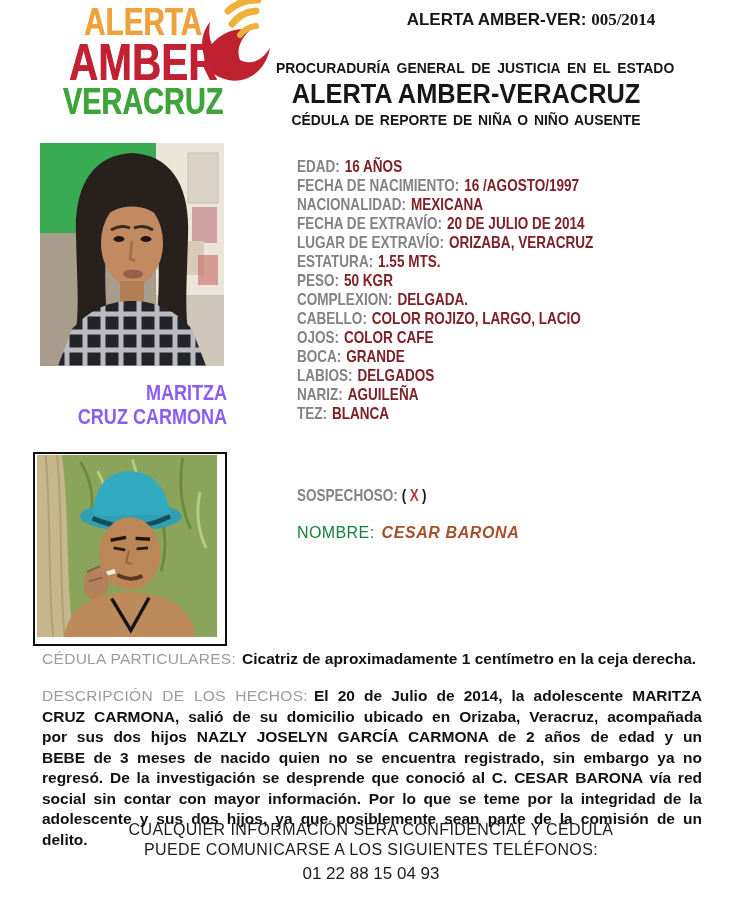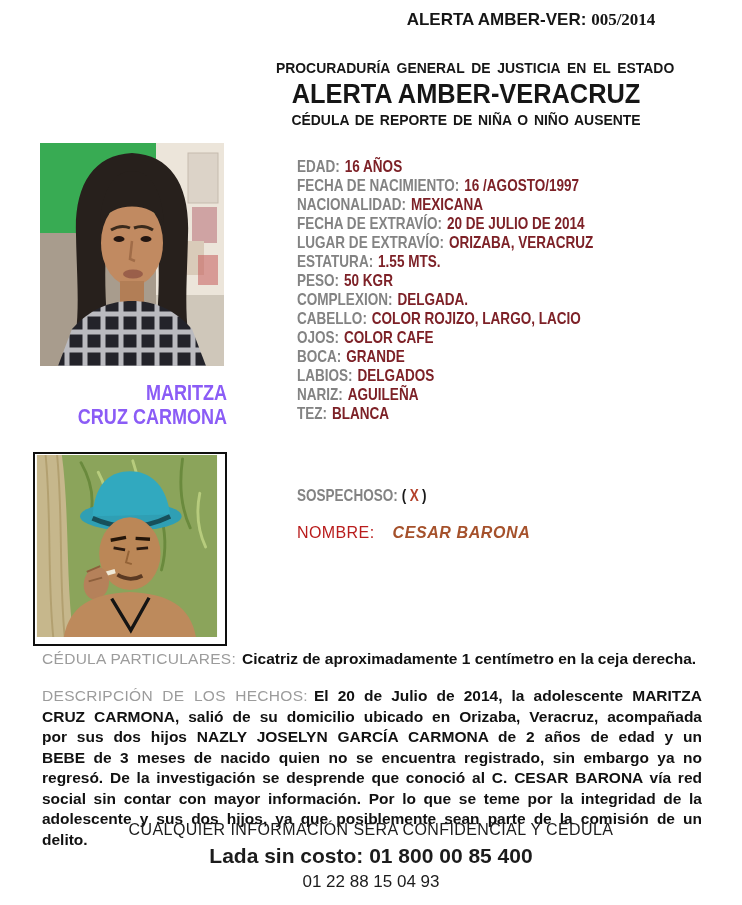--- a/index.html
+++ b/index.html
@@ -32,39 +32,51 @@
   .details{position:absolute;left:297px;top:157px;}
   .drow{height:19px;line-height:19px;font-size:16.5px;font-weight:700;transform:scaleX(0.82);transform-origin:0 50%;white-space:nowrap;}
   .dlbl{color:#838383;margin-right:6px;}
   .dval{color:#7d2127;}
   
   .sospechoso{position:absolute;left:297px;top:486px;font-size:16.5px;font-weight:700;transform:scaleX(0.82);transform-origin:0 50%;white-space:nowrap;}
   .sospechoso .dlbl{margin-right:5px;}
   .paren{color:#1a1a1a;}
   .markx{color:#b3422c;padding:0 4px;}
   .nombre{position:absolute;left:297px;top:524px;font-size:16px;white-space:nowrap;}
-  .nombre .nlbl{color:#b91c1c;font-weight:400;letter-spacing:0.4px;margin-right:18px;}
+  .nombre .nlbl{color:#15803d;font-weight:400;letter-spacing:0.4px;margin-right:7px;}
   .nombre .nval{color:#a5512b;font-weight:700;letter-spacing:0.6px;font-style:italic;}
   
   .glabel{color:#9c9c9c;font-weight:400;letter-spacing:0.3px;margin-right:6px;}
   .senas{position:absolute;left:42px;top:650px;width:664px;font-size:15.5px;}
   .senas .stxt{color:#111;font-weight:700;}
   .hechos{position:absolute;left:42px;top:686px;width:660px;font-size:15.5px;font-weight:700;color:#111;
           text-align:justify;line-height:20.5px;word-spacing:2.5px;}
   
   .footer{position:absolute;left:10px;top:820px;width:722px;text-align:center;color:#1c1c1c;}
   .f1,.f2{font-size:16px;font-weight:400;letter-spacing:0.4px;line-height:20px;}
   .f3{font-size:21px;font-weight:700;margin-top:3px;line-height:25px;}
   .f4{font-size:17px;font-weight:400;margin-top:3px;line-height:21px;}
 </style>
 </head>
 <body>
 
 <div class="page">
 
+  <div class="logo">
+    <svg class="swoosh" viewBox="0 0 76 104" aria-hidden="true">
+      <path d="M6,56 C16,36 34,26 52,30 C42,40 38,50 42,60 C54,66 64,60 72,48 C68,70 50,84 30,80 C14,76 6,68 6,56 Z" fill="#c0212f"></path>
+      <path d="M6,56 C2,44 4,32 12,22 C10,34 12,44 18,50 Z" fill="#c0212f"></path>
+      <path d="M34,24 q9,-12 24,-13" fill="none" stroke="#eeb23c" stroke-width="7" stroke-linecap="round"></path>
+      <path d="M30,11 q13,-12 30,-11" fill="none" stroke="#eeb23c" stroke-width="7" stroke-linecap="round"></path>
+      <path d="M42,35 q6,-8 16,-9" fill="none" stroke="#eeb23c" stroke-width="6" stroke-linecap="round"></path>
+    </svg>
+    <div class="logo-line logo-l1">ALERTA</div>
+    <div class="logo-line logo-l2">AMBER</div>
+    <div class="logo-line logo-l3">VERACRUZ</div>
+  </div>
 
   <div class="case-line">
     <span>ALERTA AMBER-VER:</span>
     <span class="case-number">005/2014</span>
   </div>
 
   <div class="header-block">
     <div class="agency">PROCURADURÍA GENERAL DE JUSTICIA EN EL ESTADO</div>
     <div class="main-title">ALERTA AMBER-VERACRUZ</div>
     <div class="subtitle">CÉDULA DE REPORTE DE NIÑA O NIÑO AUSENTE</div>
@@ -163,17 +175,17 @@
   <div class="senas">
     <span class="glabel">CÉDULA PARTICULARES:</span><span class="stxt">Cicatriz de aproximadamente 1 centímetro en la ceja derecha.</span>
   </div>
 
   <div class="hechos">
     <span class="glabel">DESCRIPCIÓN DE LOS HECHOS:</span><span>El 20 de Julio de 2014, la adolescente MARITZA CRUZ CARMONA, salió de su domicilio ubicado en Orizaba, Veracruz, acompañada por sus dos hijos NAZLY JOSELYN GARCÍA CARMONA de 2 años de edad y un BEBE de 3 meses de nacido quien no se encuentra registrado, sin embargo ya no regresó.  De la investigación se desprende que conoció al C. CESAR BARONA vía red social sin contar con mayor información. Por lo que se teme por la integridad de la adolescente y sus dos hijos, ya que posiblemente sean parte de la comisión de un delito.</span>
   </div>
 
   <div class="footer">
     <div class="f1">CUALQUIER INFORMACIÓN SERA CONFIDENCIAL Y CÉDULA</div>
-    <div class="f3">Lada sin costo: 01 800 00 85 400</div>
+    <div class="f2">PUEDE COMUNICARSE A LOS SIGUIENTES TELÉFONOS:</div>
     <div class="f4">01 22 88 15 04 93</div>
   </div>
 
 </div>
 
 </body></html>

